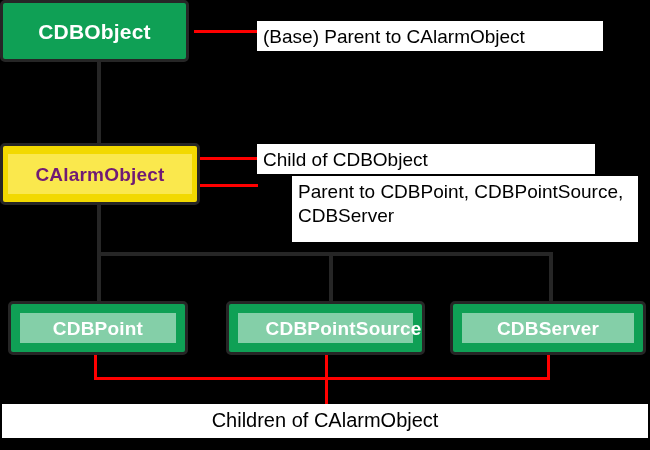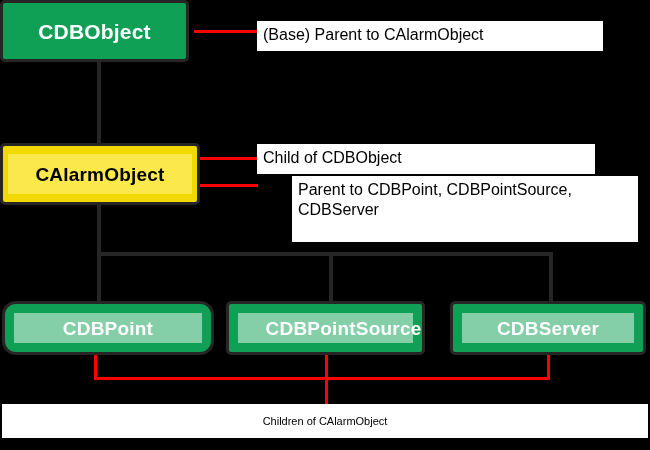--- a/index.html
+++ b/index.html
@@ -57,21 +57,21 @@
     left: 0px; top: 143px;
     width: 200px; height: 62px;
     background: #F2D900;
   }
   .node-alarm .node-inner {
     left: 5px; top: 8px;
     right: 5px; bottom: 8px;
     background: #FAE84D;
   }
   .node-alarm .node-label {
-    color: #000000;
+    color: #701a75;
     font-size: 19px;
     position: relative;
     z-index: 2;
   }
 
   
   .node-leaf {
     top: 301px;
     height: 54px;
     background: #0FA055;
@@ -80,42 +80,42 @@
     left: 9px; top: 9px;
     right: 9px; bottom: 9px;
     background: #84CFA8;
   }
   .node-leaf .node-label {
     color: #FFFFFF;
     font-size: 19px;
     position: relative;
     z-index: 2;
   }
-  .node-point       { left: 2px;   width: 212px; border-radius: 14px; }
+  .node-point       { left: 8px;   width: 180px; }
   .node-pointsource { left: 226px; width: 199px; padding-left: 36px; }
   .node-server      { left: 450px; width: 196px; }
 
   
   .callout {
     position: absolute;
     box-sizing: border-box;
     background: #FFFFFF;
     color: #000000;
-    font-size: 16px;
+    font-size: 19px;
     line-height: 1.28;
     padding: 4px 5px 12px 6px;
     overflow: hidden;
   }
   .callout-base  { left: 257px; top: 21px;  width: 346px; height: 30px; }
   .callout-child { left: 257px; top: 144px; width: 338px; height: 30px; }
   .callout-parent{ left: 257px; top: 176px; width: 346px; height: 66px; margin-left: 35px; }
   .callout-children {
     left: 2px; top: 404px; width: 646px; height: 34px;
     display: flex; align-items: center; justify-content: center;
-    font-size: 11px; padding: 0;
+    font-size: 20px; padding: 0;
   }
 
   
   .wire {
     position: absolute;
     background: #262626;
   }
   .w-root-drop   { left: 97px;  top: 60px;  width: 4px;  height: 88px; }
   .w-alarm-drop  { left: 97px;  top: 203px; width: 4px;  height: 52px; }
   .w-bus         { left: 97px;  top: 252px; width: 456px; height: 4px; }

